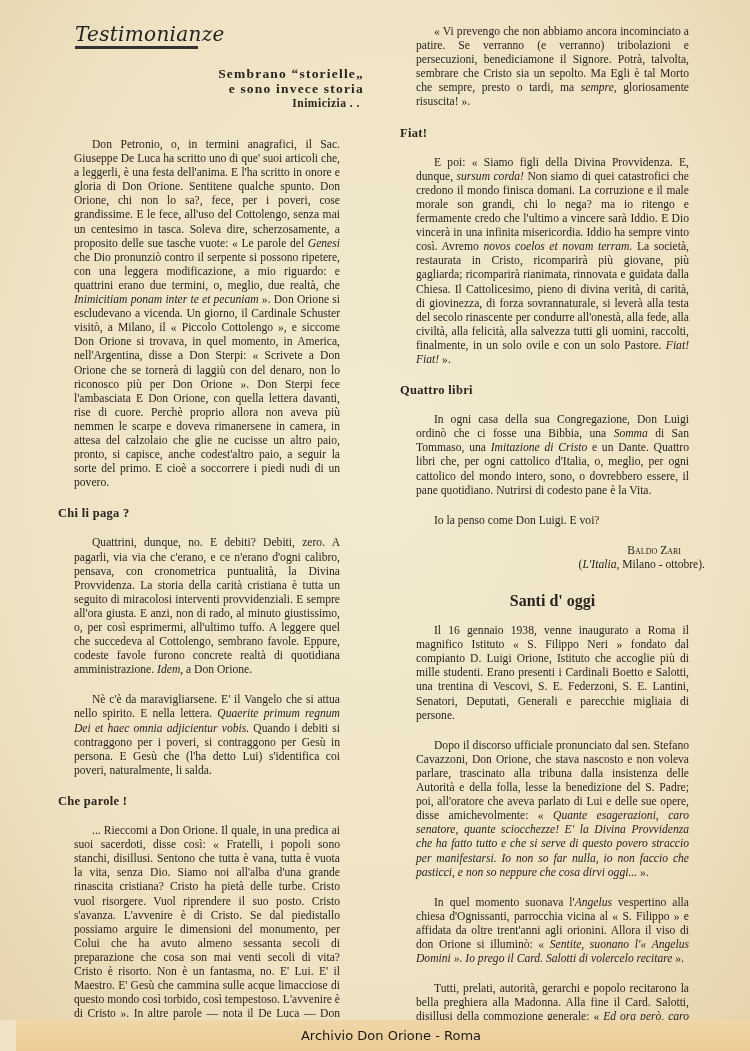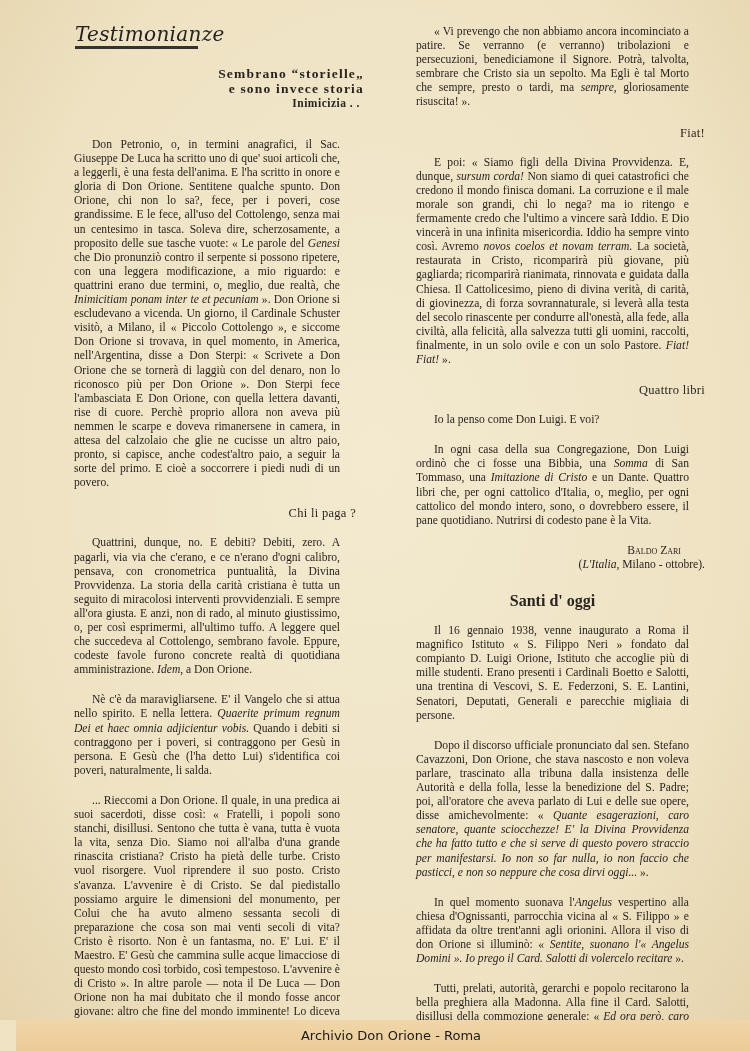--- a/index.html
+++ b/index.html
@@ -31,21 +31,21 @@
   .col { position: absolute; font-size: 11.6px; line-height: 14.1px; text-align: justify; }
   .col-left { left: 58px; top: 122px; width: 298px; }
   .col-right { left: 400px; top: 9px; width: 305px; }
   .headline {
     position: absolute; left: 208px; top: 66px; width: 156px;
     font-weight: bold; font-size: 13.5px; line-height: 15px; text-align: right;
     letter-spacing: 1.2px;
   }
   .headline .sub { display: block; font-size: 11.5px; letter-spacing: 0.5px; margin-right: 4px; }
   p { margin: 16px; text-indent: 18px; }
-  .subhead { text-align: right; font-weight: normal; font-size: 12.5px; margin: 6px 0 4px 0; letter-spacing: 0.3px; }
+  .subhead { font-weight: bold; font-size: 12.5px; margin: 6px 0 4px 0; letter-spacing: 0.3px; }
   .centerhead { text-align: center; font-weight: bold; font-size: 16px; margin: 22px 0 6px 0; }
   .sig { text-align: right; font-variant: small-caps; margin-right: 24px; }
   .src { text-align: right; }
   em { font-style: italic; }
 </style>
 </head>
 <body>
 
 <div class="page">
 
@@ -55,30 +55,31 @@
     <span style="display:block">Sembrano “storielle„</span>
     <span style="display:block">e sono invece storia</span>
     <span class="sub">Inimicizia . .</span>
   </div>
 
   <div class="col col-left">
     <p><span>Don Petronio, o, in termini anagrafici, il Sac. Giuseppe De Luca ha scritto uno di que' suoi articoli che, a leggerli, è una festa dell'anima. E l'ha scritto in onore e gloria di Don Orione. Sentitene qualche spunto. Don Orione, chi non lo sa?, fece, per i poveri, cose grandissime. E le fece, all'uso del Cottolengo, senza mai un centesimo in tasca. Soleva dire, scherzosamente, a proposito delle sue tasche vuote: « Le parole del </span><em>Genesi</em><span> che Dio pronunziò contro il serpente si possono ripetere, con una leggera modificazione, a mio riguardo: e quattrini erano due termini, o, meglio, due realtà, che </span><em>Inimicitiam ponam inter te et pecuniam</em><span> ». Don Orione si escludevano a vicenda. Un giorno, il Cardinale Schuster visitò, a Milano, il « Piccolo Cottolengo », e siccome Don Orione si trovava, in quel momento, in America, nell'Argentina, disse a Don Sterpi: « Scrivete a Don Orione che se tornerà di laggiù con del denaro, non lo riconosco più per Don Orione ». Don Sterpi fece l'ambasciata E Don Orione, con quella lettera davanti, rise di cuore. Perchè proprio allora non aveva più nemmen le scarpe e doveva rimanersene in camera, in attesa del calzolaio che glie ne cucisse un altro paio, pronto, si capisce, anche codest'altro paio, a seguir la sorte del primo. E cioè a soccorrere i piedi nudi di un povero.</span></p>
     <div class="subhead">Chi li paga ?</div>
     <p><span>Quattrini, dunque, no. E debiti? Debiti, zero. A pagarli, via via che c'erano, e ce n'erano d'ogni calibro, pensava, con cronometrica puntualità, la Divina Provvidenza. La storia della carità cristiana è tutta un seguito di miracolosi interventi provvidenziali. E sempre all'ora giusta. E anzi, non di rado, al minuto giustissimo, o, per così esprimermi, all'ultimo tuffo. A leggere quel che succedeva al Cottolengo, sembrano favole. Eppure, codeste favole furono concrete realtà di quotidiana amministrazione. </span><em>Idem</em><span>, a Don Orione.</span></p>
     <p><span>Nè c'è da maravigliarsene. E' il Vangelo che si attua nello spirito. E nella lettera. </span><em>Quaerite primum regnum Dei et haec omnia adjicientur vobis.</em><span> Quando i debiti si contraggono per i poveri, si contraggono per Gesù in persona. E Gesù che (l'ha detto Lui) s'identifica coi poveri, naturalmente, li salda.</span></p>
+    <div class="subhead" style="margin-top:14px">Che parole !</div>
     <p><span>... Rieccomi a Don Orione. Il quale, in una predica ai suoi sacerdoti, disse così: « Fratelli, i popoli sono stanchi, disillusi. Sentono che tutta è vana, tutta è vuota la vita, senza Dio. Siamo noi all'alba d'una grande rinascita cristiana? Cristo ha pietà delle turbe. Cristo vuol risorgere. Vuol riprendere il suo posto. Cristo s'avanza. L'avvenire è di Cristo. Se dal piedistallo possiamo arguire le dimensioni del monumento, per Colui che ha avuto almeno sessanta secoli di preparazione che cosa son mai venti secoli di vita? Cristo è risorto. Non è un fantasma, no. E' Lui. E' il Maestro. E' Gesù che cammina sulle acque limacciose di questo mondo così torbido, così tempestoso. L'avvenire è di Cristo ». In altre parole — nota il De Luca — Don Orione non ha mai dubitato che il mondo fosse ancor giovane: altro che fine del mondo imminente! Lo diceva anche Giacomo Zanella: </span><em>Se schiavi, se lacrime — ancora rinserra, — è giovin la terra!</em><span> E aggiungeva Don Luigi:</span></p>
   </div>
 
   <div class="col col-right">
     <p><span>« Vi prevengo che non abbiamo ancora incominciato a patire. Se verranno (e verranno) tribolazioni e persecuzioni, benediciamone il Signore. Potrà, talvolta, sembrare che Cristo sia un sepolto. Ma Egli è tal Morto che sempre, presto o tardi, ma </span><em>sempre,</em><span> gloriosamente risuscita! ».</span></p>
     <div class="subhead" style="margin-top:12px">Fiat!</div>
     <p><span>E poi: « Siamo figli della Divina Provvidenza. E, dunque, </span><em>sursum corda!</em><span> Non siamo di quei catastrofici che credono il mondo finisca domani. La corruzione e il male morale son grandi, chi lo nega? ma io ritengo e fermamente credo che l'ultimo a vincere sarà Iddio. E Dio vincerà in una infinita misericordia. Iddio ha sempre vinto così. Avremo </span><em>novos coelos et novam terram.</em><span> La società, restaurata in Cristo, ricomparirà più giovane, più gagliarda; ricomparirà rianimata, rinnovata e guidata dalla Chiesa. Il Cattolicesimo, pieno di divina verità, di carità, di giovinezza, di forza sovrannaturale, si leverà alla testa del secolo rinascente per condurre all'onestà, alla fede, alla civiltà, alla felicità, alla salvezza tutti gli uomini, raccolti, finalmente, in un solo ovile e con un solo Pastore. </span><em>Fiat! Fiat!</em><span> ».</span></p>
     <div class="subhead" style="margin-top:14px">Quattro libri</div>
+    <p><span>In ogni casa della sua Congregazione, Don Luigi ordinò che ci fosse una Bibbia, una </span><em>Somma</em><span> di San Tommaso, una </span><em>Imitazione di Cristo</em><span> e un Dante. Quattro libri che, per ogni cattolico d'Italia, o, meglio, per ogni cattolico del mondo intero, sono, o dovrebbero essere, il pane quotidiano. Nutrirsi di codesto pane è la Vita.</span></p>
     <p>Io la penso come Don Luigi. E voi?</p>
-    <p><span>In ogni casa della sua Congregazione, Don Luigi ordinò che ci fosse una Bibbia, una </span><em>Somma</em><span> di San Tommaso, una </span><em>Imitazione di Cristo</em><span> e un Dante. Quattro libri che, per ogni cattolico d'Italia, o, meglio, per ogni cattolico del mondo intero, sono, o dovrebbero essere, il pane quotidiano. Nutrirsi di codesto pane è la Vita.</span></p>
     <div class="sig" style="margin-top:4px">Baldo Zari</div>
     <div class="src">(<em>L'Italia</em><span>, Milano - ottobre).</span></div>
     <div class="centerhead">Santi d' oggi</div>
     <p>Il 16 gennaio 1938, venne inaugurato a Roma il magnifico Istituto « S. Filippo Neri » fondato dal compianto D. Luigi Orione, Istituto che accoglie più di mille studenti. Erano presenti i Cardinali Boetto e Salotti, una trentina di Vescovi, S. E. Federzoni, S. E. Lantini, Senatori, Deputati, Generali e parecchie migliaia di persone.</p>
     <p style="margin-top:6px"><span>Dopo il discorso ufficiale pronunciato dal sen. Stefano Cavazzoni, Don Orione, che stava nascosto e non voleva parlare, trascinato alla tribuna dalla insistenza delle Autorità e della folla, lesse la benedizione del S. Padre; poi, all'oratore che aveva parlato di Lui e delle sue opere, disse amichevolmente: « </span><em>Quante esagerazioni, caro senatore, quante sciocchezze! E' la Divina Provvidenza che ha fatto tutto e che si serve di questo povero straccio per manifestarsi. Io non so far nulla, io non faccio che pasticci, e non so neppure che cosa dirvi oggi...</em><span> ».</span></p>
     <p><span>In quel momento suonava l'</span><em>Angelus</em><span> vespertino alla chiesa d'Ognissanti, parrocchia vicina al « S. Filippo » e affidata da oltre trent'anni agli orionini. Allora il viso di don Orione si illuminò: « </span><em>Sentite, suonano l'« Angelus Domini ». Io prego il Card. Salotti di volercelo recitare</em><span> ».</span></p>
     <p><span>Tutti, prelati, autorità, gerarchi e popolo recitarono la bella preghiera alla Madonna. Alla fine il Card. Salotti, disillusi della commozione generale: « </span><em>Ed ora però, caro Don Orione, mi lasci gridare</em><span>: Viva Don Orione!... ». — Quanti evviva e quanti volti — non solo femminili — rigati di lagrime!</span></p>
     <p>Santi d'oggi.</p>
     <div class="src">(<em>Vita Nuova</em><span>, Trieste, 15 marzo 1941).</span></div>
   </div>

